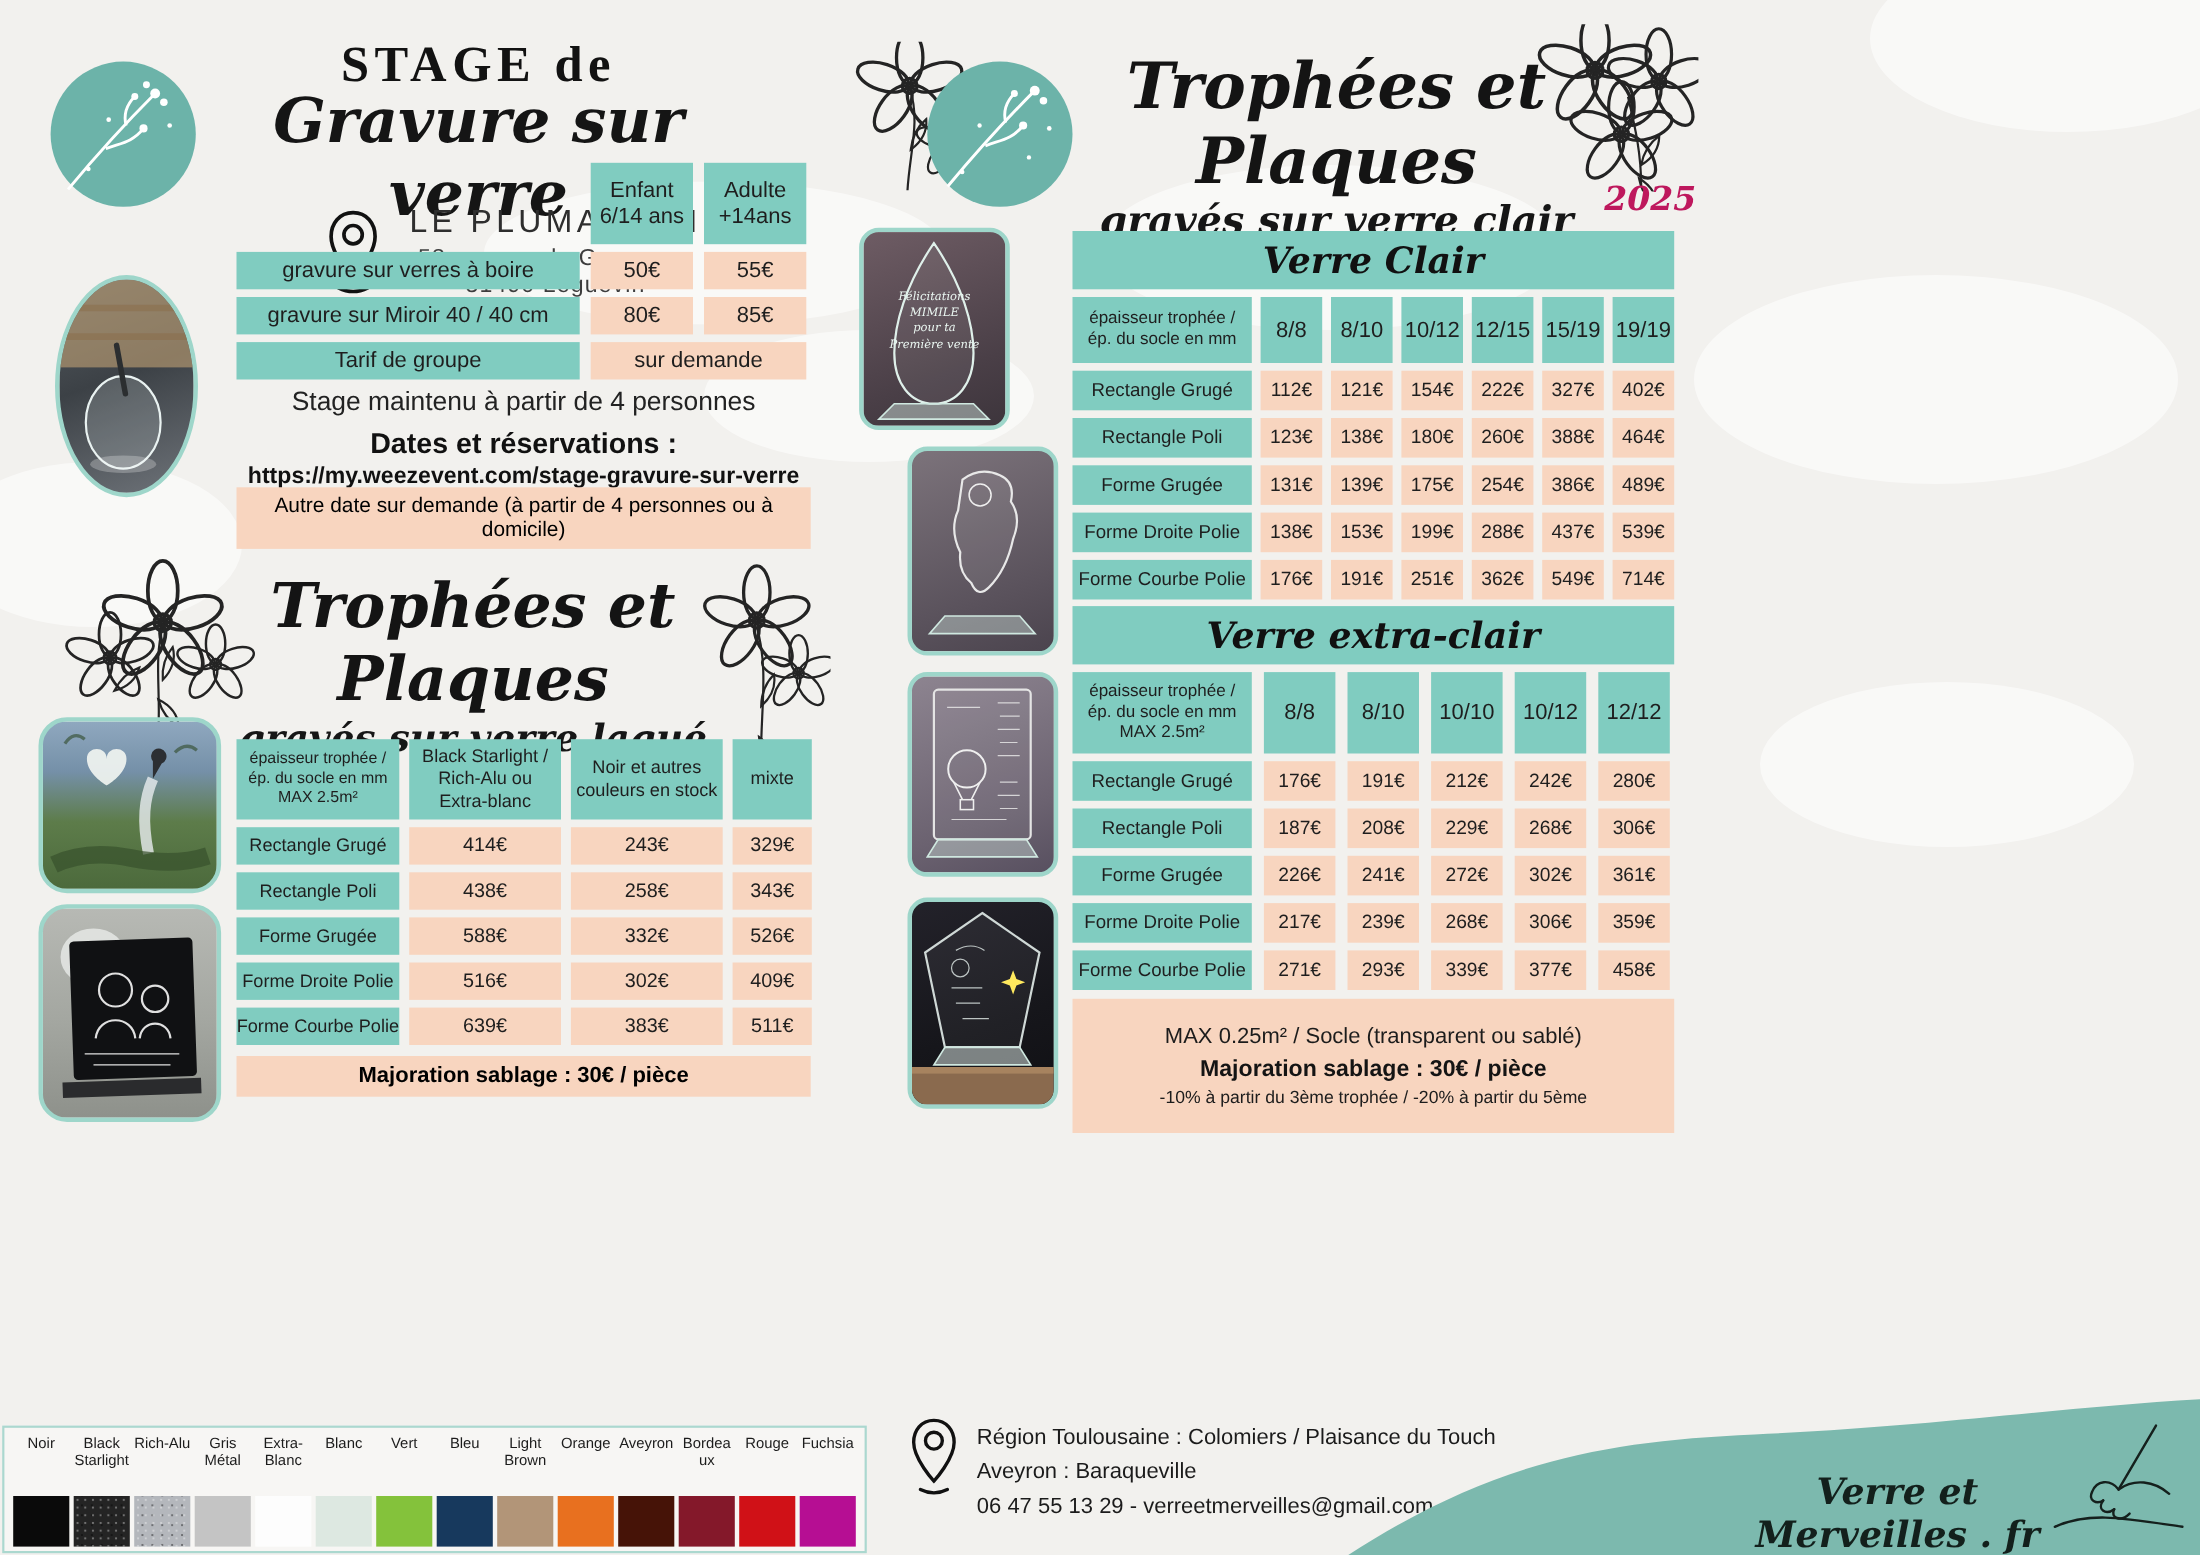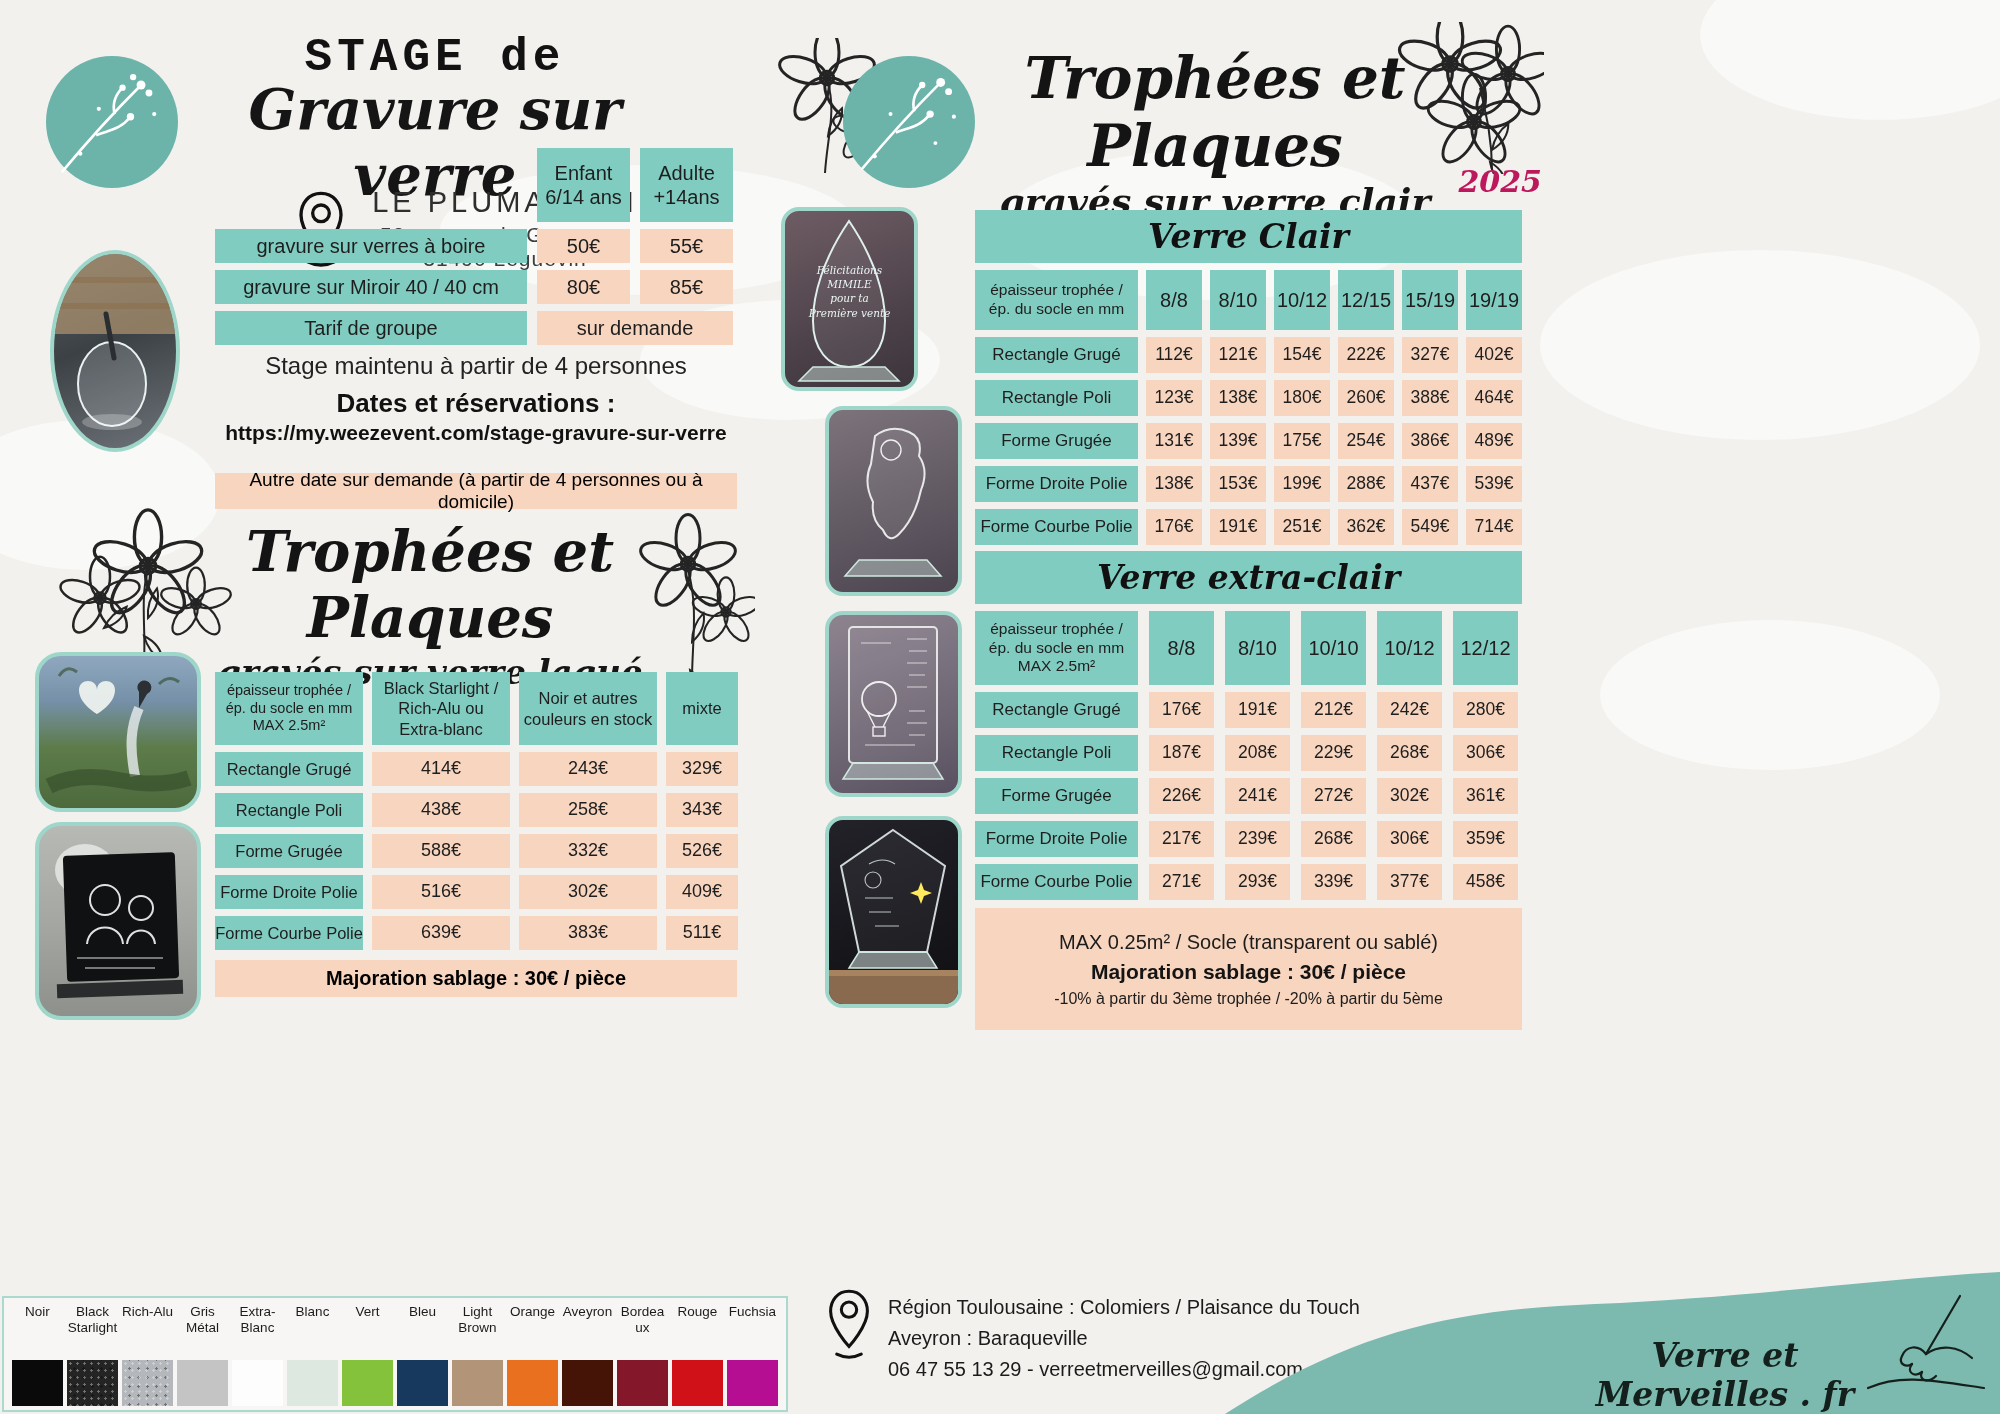--- a/index.html
+++ b/index.html
@@ -10,21 +10,21 @@
   #flyer{position:relative;width:2000px;height:1414px;background:var(--bg);overflow:hidden;}
   .abs{position:absolute;}
   .cloud{position:absolute;background:#ffffff;opacity:.55;border-radius:50%;}
   .cell{display:flex;align-items:center;justify-content:center;text-align:center;line-height:1.22;color:var(--ink);}
   .th{background:var(--teal);}
   .td{background:var(--peach);}
   .pre{white-space:pre-line;}
   .spacer{visibility:hidden;}
   .grid{display:grid;}
   .script{font-family:"DejaVu Serif",serif;font-style:italic;}
-  .serifbold{font-family:Liberation Mono, monospace;font-weight:bold;}
+  .serifbold{font-family:Liberation Serif, serif;font-weight:bold;}
   
   #stage-table{left:215px;top:148px;grid-template-columns:312px 93px 93px;grid-template-rows:74px 34px 34px 34px;gap:7px 10px;}
   #stage-table .rowlabel,#stage-table .colhead,#stage-table .price{font-size:20px;}
   
   #laque-table{left:215px;top:672px;grid-template-columns:148px 138px 138px 72px;grid-template-rows:73px repeat(5,34px);gap:7px 9px;}
   #laque-table .corner{font-size:14.5px;padding:2px 6px;}
   #laque-table .colhead{font-size:16.5px;padding:2px 4px;}
   #laque-table .rowlabel{font-size:16.5px;}
   #laque-table .price{font-size:18px;}
   
@@ -140,21 +140,21 @@
       <div class="cell th rowlabel">gravure sur Miroir 40 / 40 cm</div>
       <div class="cell td price">80€</div>
       <div class="cell td price">85€</div>
       <div class="cell th rowlabel">Tarif de groupe</div>
       <div class="cell td price" style="grid-column: 2 / 4;">sur demande</div>
     </div>
 
   <div class="abs" style="left:215px;top:352px;width:522px;text-align:center;font-size:24px;color:#222;">Stage maintenu à partir de 4 personnes</div>
   <div class="abs" style="left:215px;top:388px;width:522px;text-align:center;font-size:26px;font-weight:bold;color:#111;">Dates et réservations :</div>
   <div class="abs" style="left:215px;top:421px;width:522px;text-align:center;font-size:21px;font-weight:bold;color:#111;">https://my.weezevent.com/stage-gravure-sur-verre</div>
-  <div class="abs banner td" style="left:215px;top:473px;width:522px;height:36px;font-size:19px;">Autre date sur demande (à partir de 4 personnes ou à domicile)</div>
+  <div class="abs banner td" style="left:215px;top:443px;width:522px;height:56px;font-size:19px;">Autre date sur demande (à partir de 4 personnes ou à domicile)</div>
 
   <div class="photo" style="left:50px;top:250px;width:122px;height:194px;border-radius:50%;background:linear-gradient(160deg,#585e63 0%,#3c4146 45%,#6e7379 100%);">
     <svg width="122" height="194" viewBox="0 0 122 194">
       <rect x="0" y="0" width="122" height="80" fill="#b99b72" opacity=".65"></rect>
       <path d="M0 26 h122 M0 52 h122" stroke="#8a6c48" stroke-width="6" opacity=".5"></path>
       <ellipse cx="58" cy="130" rx="34" ry="42" fill="rgba(230,240,240,.18)" stroke="#e9f2f1" stroke-width="2"></ellipse>
       <path d="M52 60 L60 104" stroke="#2b2e30" stroke-width="5" stroke-linecap="round"></path>
       <ellipse cx="58" cy="168" rx="30" ry="8" fill="rgba(255,255,255,.25)"></ellipse>
     </svg>
   </div>

